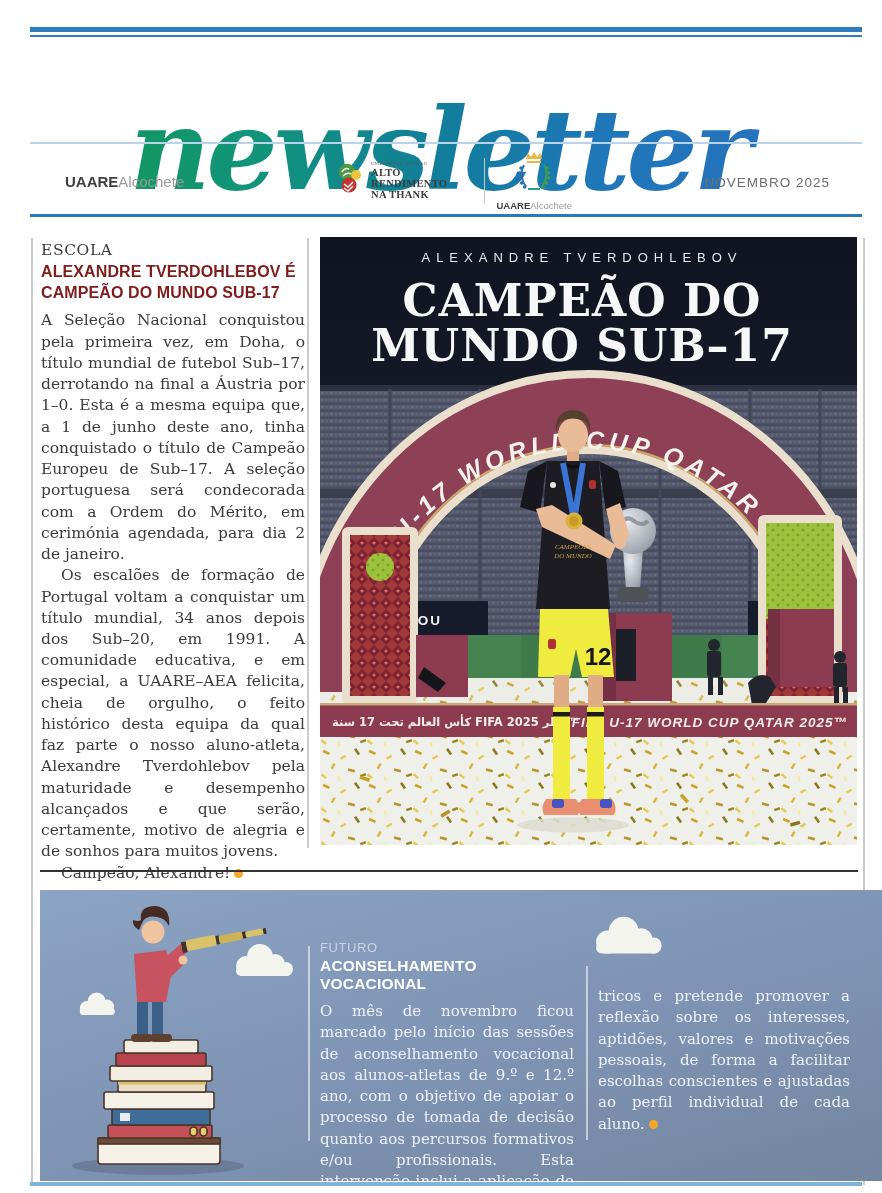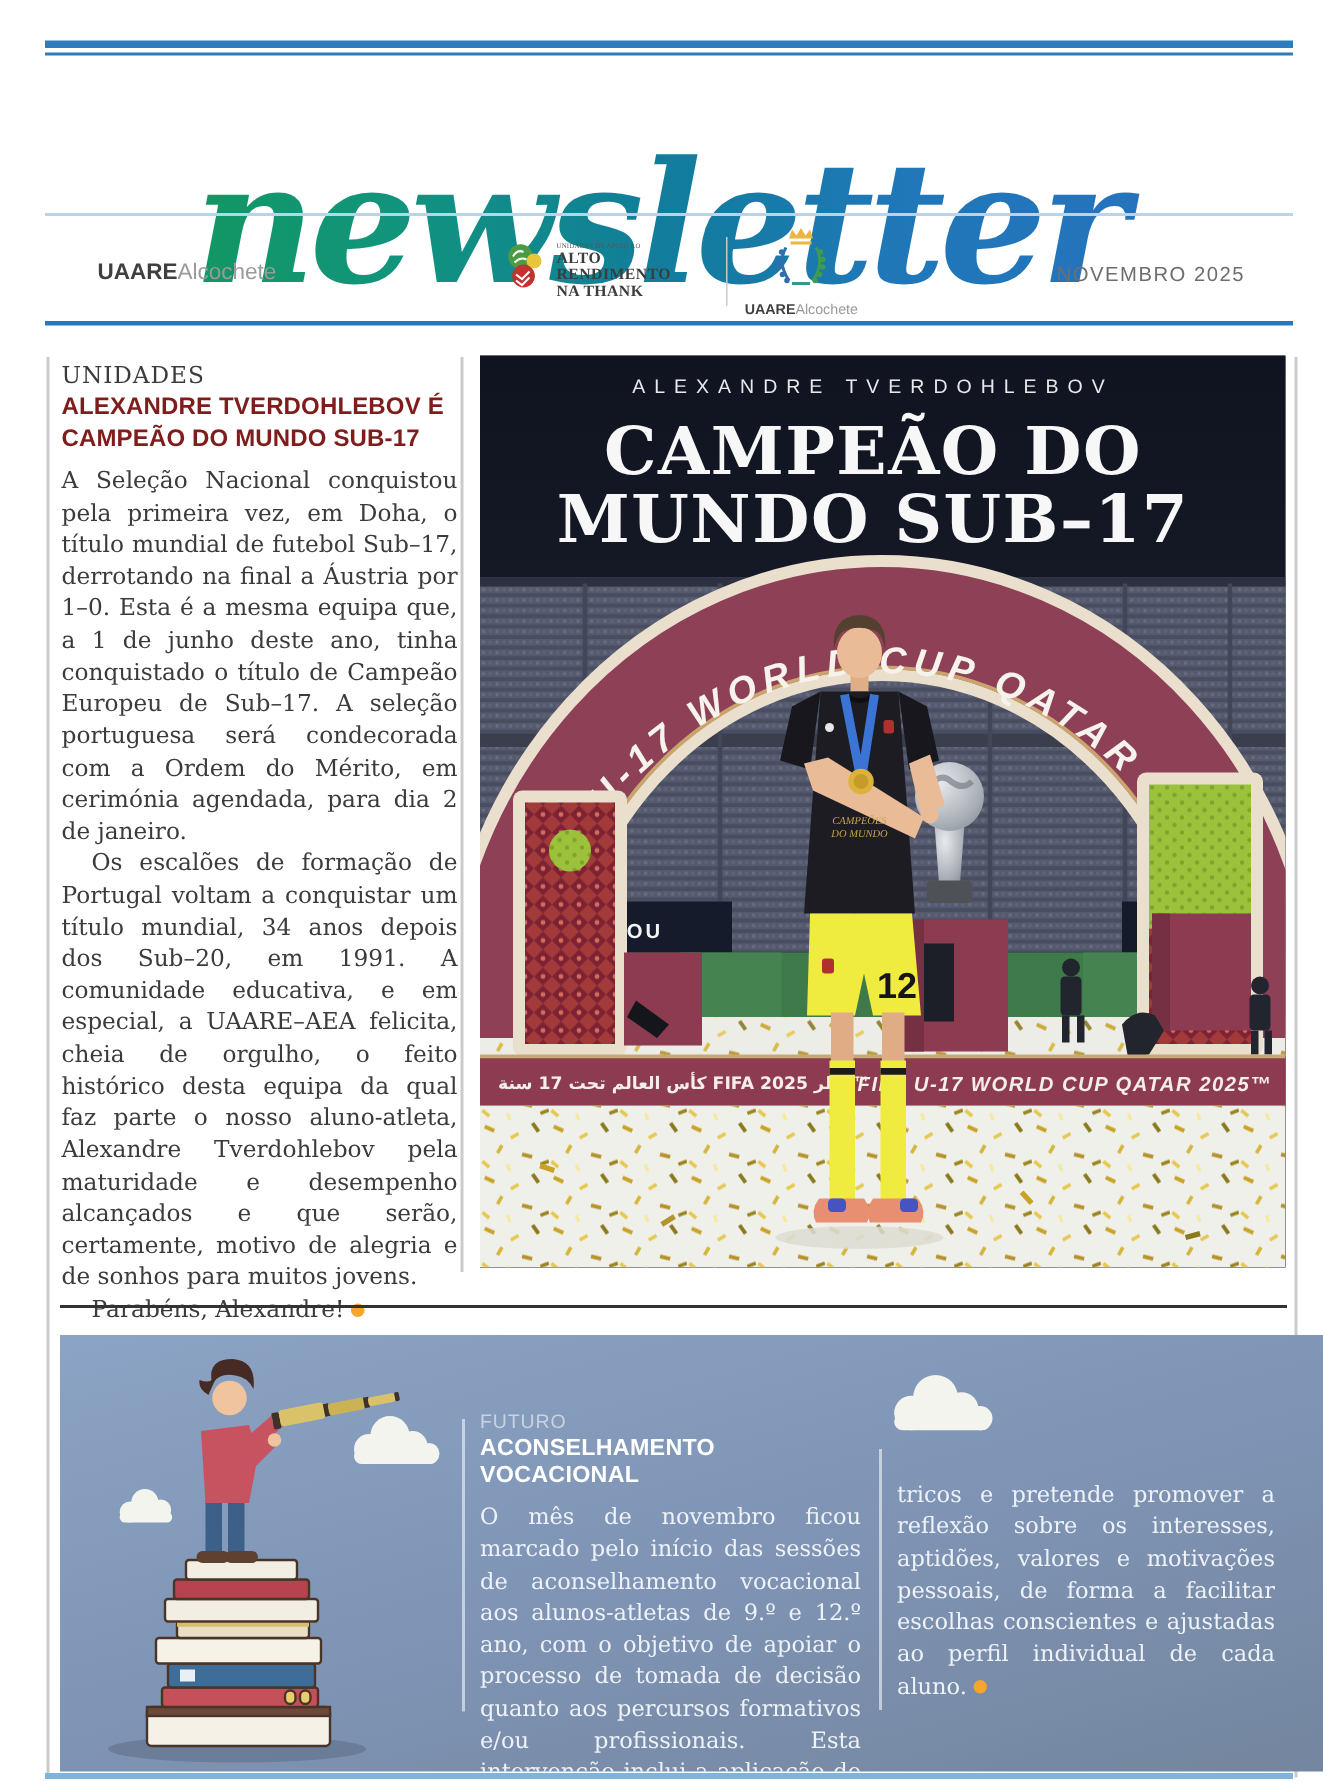--- a/index.html
+++ b/index.html
@@ -116,25 +116,25 @@
 
   <div class="issue-date">NOVEMBRO 2025</div>
 
   <div class="hrule rule-header"></div>
 
   <div class="vrule vr-left"></div>
   <div class="vrule vr-mid"></div>
   <div class="vrule vr-right"></div>
 
   <div class="article-col">
-    <p class="kicker">UNIDADES</p>
+    <p class="kicker">ESCOLA</p>
     <h2>ALEXANDRE TVERDOHLEBOV É CAMPEÃO DO MUNDO SUB-17</h2>
     <p>A Seleção Nacional conquistou pela primeira vez, em Doha, o título mundial de futebol Sub–17, derrotando na final a Áustria por 1–0. Esta é a mesma equipa que, a 1 de junho deste ano, tinha conquistado o título de Campeão Europeu de Sub–17. A seleção portuguesa será condecorada com a Ordem do Mérito, em cerimónia agendada, para dia 2 de janeiro.</p>
     <p class="indent">Os escalões de formação de Portugal voltam a conquistar um título mundial, 34 anos depois dos Sub–20, em 1991. A comunidade educativa, e em especial, a UAARE–AEA felicita, cheia de orgulho, o feito histórico desta equipa da qual faz parte o nosso aluno-atleta, Alexandre Tverdohlebov pela maturidade e desempenho alcançados e que serão, certamente, motivo de alegria e de sonhos para muitos jovens.</p>
-    <p class="indent"><span>Parabéns, Alexandre!</span><span class="dot"></span></p>
+    <p class="indent"><span>Campeão, Alexandre!</span><span class="dot"></span></p>
   </div>
 
   <div class="photo">
     <svg width="537" height="608" viewBox="0 0 537 608">
       <defs>
         <linearGradient id="skyg" x1="0" y1="0" x2="0" y2="1">
           <stop offset="0" stop-color="#101320"></stop>
             <stop offset="1" stop-color="#232736"></stop>
         </linearGradient>
         <pattern id="seats" width="9" height="7" patternUnits="userSpaceOnUse">

